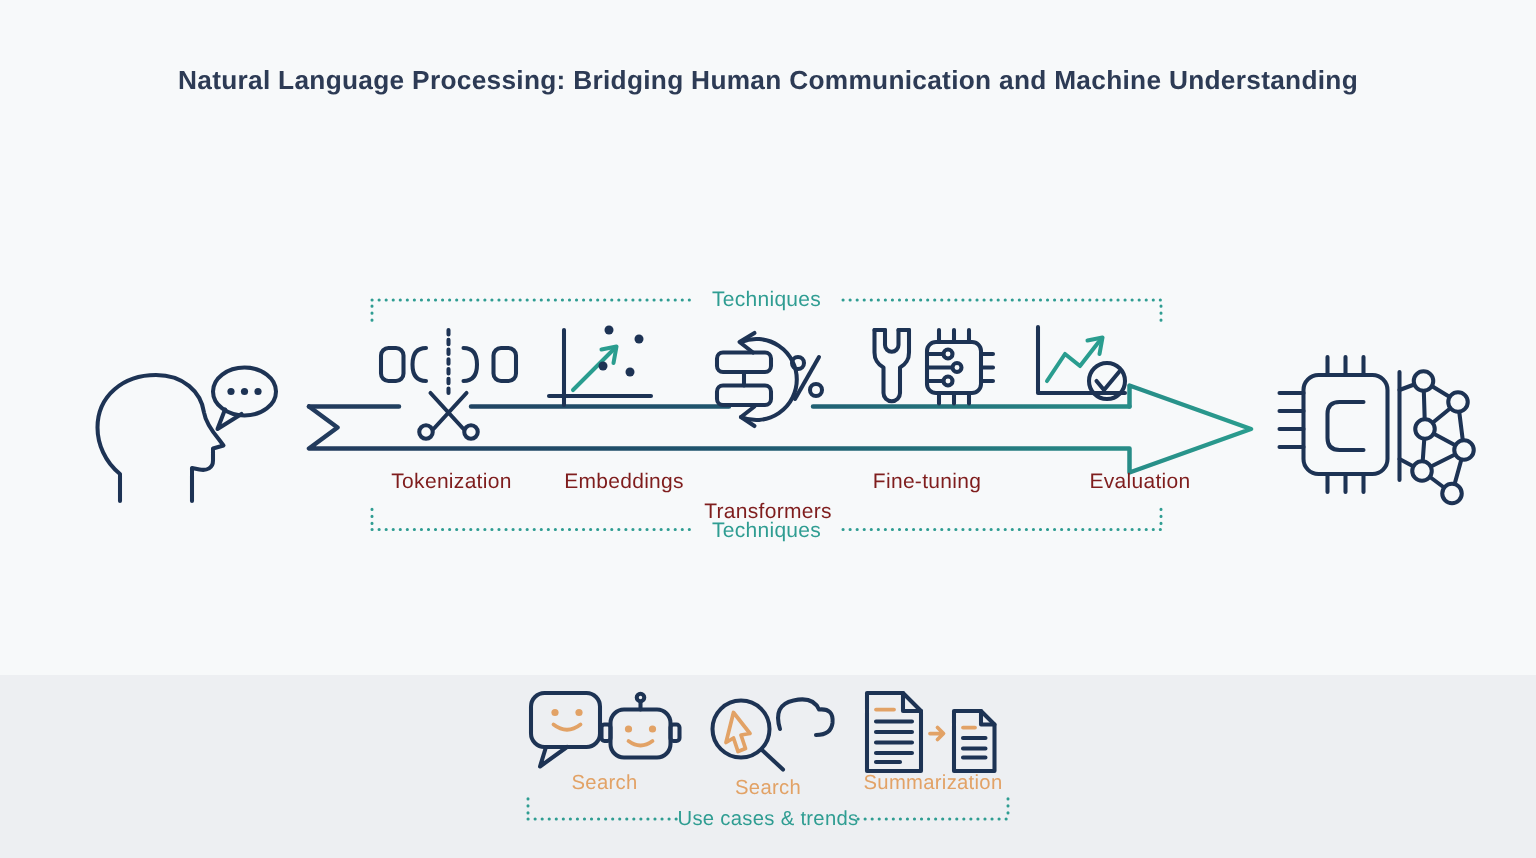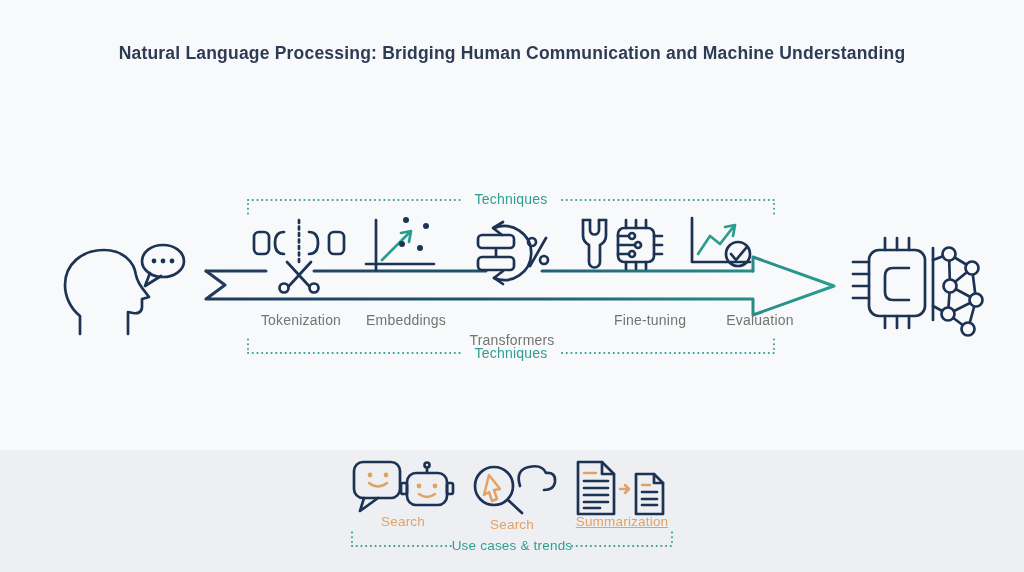--- a/index.html
+++ b/index.html
@@ -13,21 +13,21 @@
   .title{
     position:absolute;left:512px;top:43px;transform:translateX(-50%);
     white-space:nowrap;color:#2d3b55;font-size:17.5px;font-weight:600;letter-spacing:.2px;
   }
   .bracket-label{
     position:absolute;transform:translateX(-50%);white-space:nowrap;
     color:#2f9d92;font-size:14px;font-weight:400;letter-spacing:.2px;
   }
   .step-label{
     position:absolute;transform:translateX(-50%);white-space:nowrap;
-    color:#737373;font-size:14px;font-weight:500;letter-spacing:.2px;
+    color:#7f1d1d;font-size:14px;font-weight:500;letter-spacing:.2px;
   }
   .case-label{
     position:absolute;transform:translateX(-50%);white-space:nowrap;
     color:#e2a266;font-size:13.5px;font-weight:500;letter-spacing:.2px;
   }
   
   .n{stroke:#1d3354;fill:none;stroke-width:2.7;stroke-linecap:round;stroke-linejoin:round;}
   .nf{fill:#1d3354;stroke:none;}
   .t{stroke:#2a9d8f;fill:none;stroke-width:2.7;stroke-linecap:round;stroke-linejoin:round;}
   .o{stroke:#e2a266;fill:none;stroke-width:2.5;stroke-linecap:round;stroke-linejoin:round;}
@@ -179,24 +179,24 @@
       <path class="dot" d="M352,546 H452 M572,546 H672 M352,542 V531 M672,542 V531"></path>
     </g>
   </svg>
 
   <div class="title">Natural Language Processing: Bridging Human Communication and Machine Understanding</div>
 
   <div class="bracket-label" style="left:511px;top:191px;">Techniques</div>
   <div class="bracket-label" style="left:511px;top:345px;">Techniques</div>
 
   <div class="step-label" style="left:301px;top:312px;">Tokenization</div>
-  <div class="step-label" style="left:406px;top:312px;">Embeddings</div>
+  <div class="step-label" style="left:416px;top:312px;">Embeddings</div>
   <div class="step-label" style="left:512px;top:332px;">Transformers</div>
-  <div class="step-label" style="left:618px;top:312px;margin-left:32px;">Fine-tuning</div>
+  <div class="step-label" style="left:618px;top:312px;">Fine-tuning</div>
   <div class="step-label" style="left:760px;top:312px;">Evaluation</div>
 
   <div class="case-label" style="left:403px;top:514px;">Search</div>
   <div class="case-label" style="left:512px;top:517px;">Search</div>
-  <div class="case-label" style="left:622px;top:514px;text-decoration:underline;">Summarization</div>
+  <div class="case-label" style="left:622px;top:514px;">Summarization</div>
 
   <div class="bracket-label" style="left:512px;top:538px;font-size:13.5px;">Use cases &amp; trends</div>
 
 </div>
 
 </body></html>

